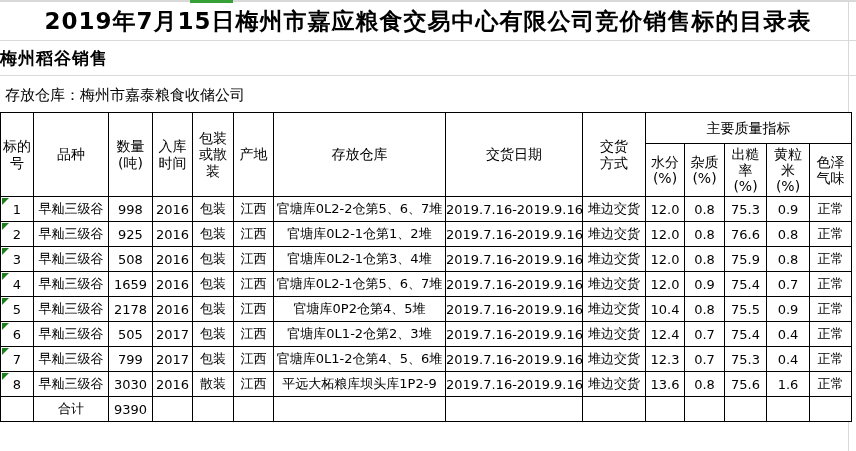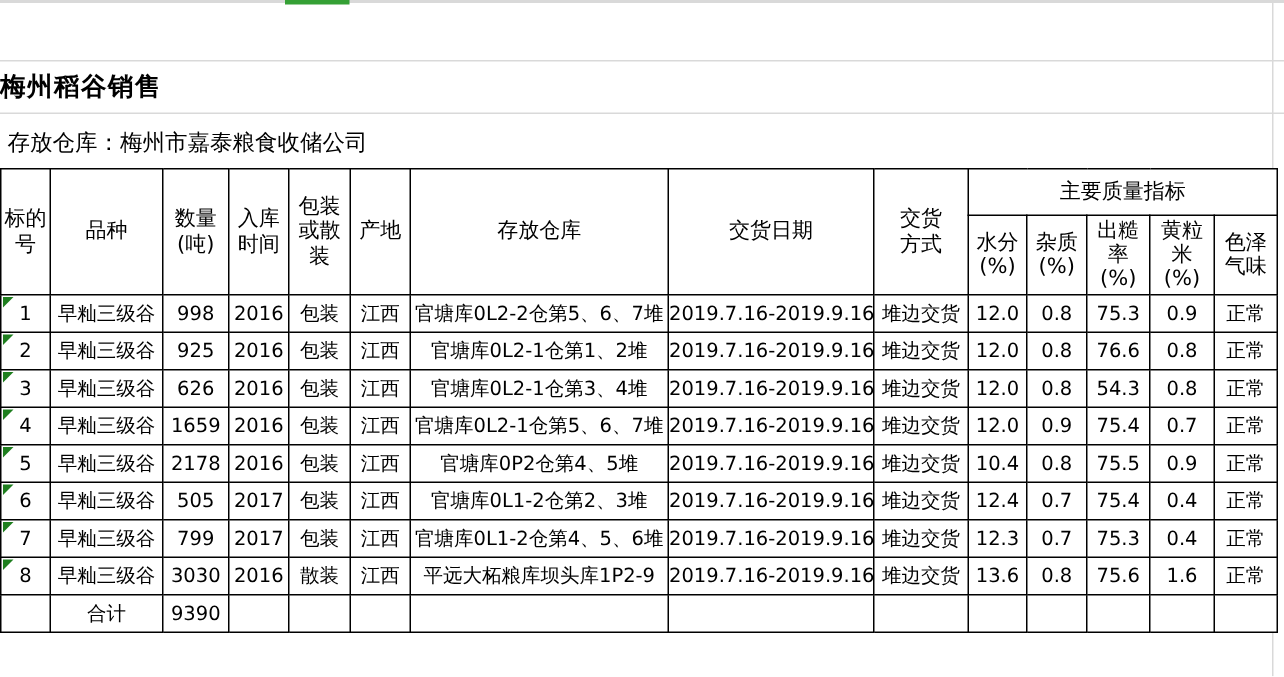--- a/index.html
+++ b/index.html
@@ -32,20 +32,21 @@
 </head>
 <body>
 
 <div class="page">
   <div class="gridline-v"></div>
   <div class="topbar"></div>
   <div class="topbar-green"></div>
   <div class="hline h1"></div>
   <div class="hline h2"></div>
 
+  <div class="title">2019年7月15日梅州市嘉应粮食交易中心有限公司竞价销售标的目录表</div>
   <div class="subtitle">梅州稻谷销售</div>
   <div class="consignor">存放仓库：梅州市嘉泰粮食收储公司</div>
 
   <table class="main">
     <colgroup>
       <col style="width:33px">
         <col style="width:75px">
         <col style="width:44px">
       <col style="width:40px">
         <col style="width:41px">
@@ -122,30 +123,30 @@
           <td>堆边交货</td>
           <td>12.0</td>
           <td>0.8</td>
           <td>76.6</td>
           <td>0.8</td>
           <td>正常</td>
         </tr>
         <tr>
           <td class="bid"><span class="err-tri"></span>3</td>
           <td>早籼三级谷</td>
-          <td>626</td>
+          <td>508</td>
           <td>2016</td>
           <td>包装</td>
           <td>江西</td>
           <td>官塘库0L2-1仓第3、4堆</td>
           <td>2019.7.16-2019.9.16</td>
           <td>堆边交货</td>
           <td>12.0</td>
           <td>0.8</td>
-          <td>54.3</td>
+          <td>75.9</td>
           <td>0.8</td>
           <td>正常</td>
         </tr>
         <tr>
           <td class="bid"><span class="err-tri"></span>4</td>
           <td>早籼三级谷</td>
           <td>1659</td>
           <td>2016</td>
           <td>包装</td>
           <td>江西</td>

